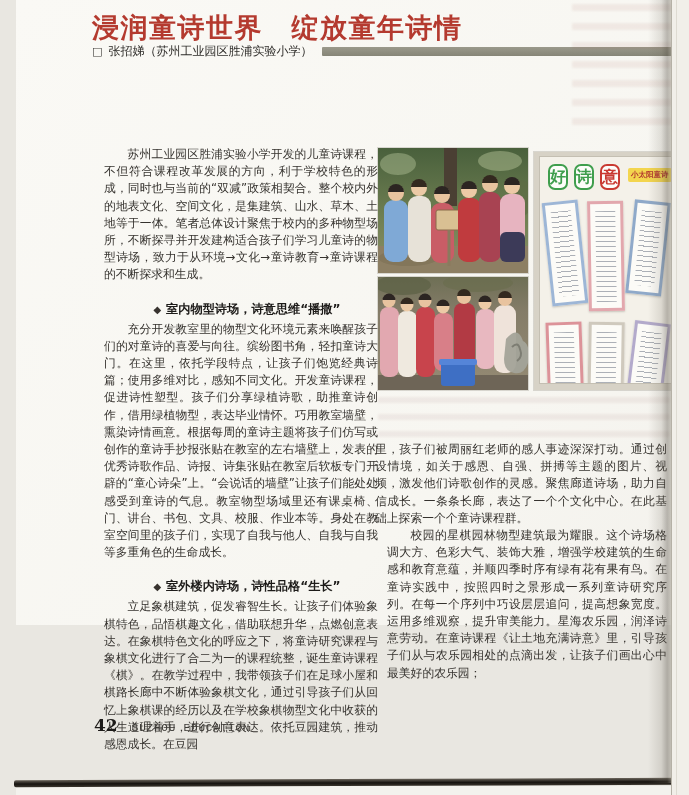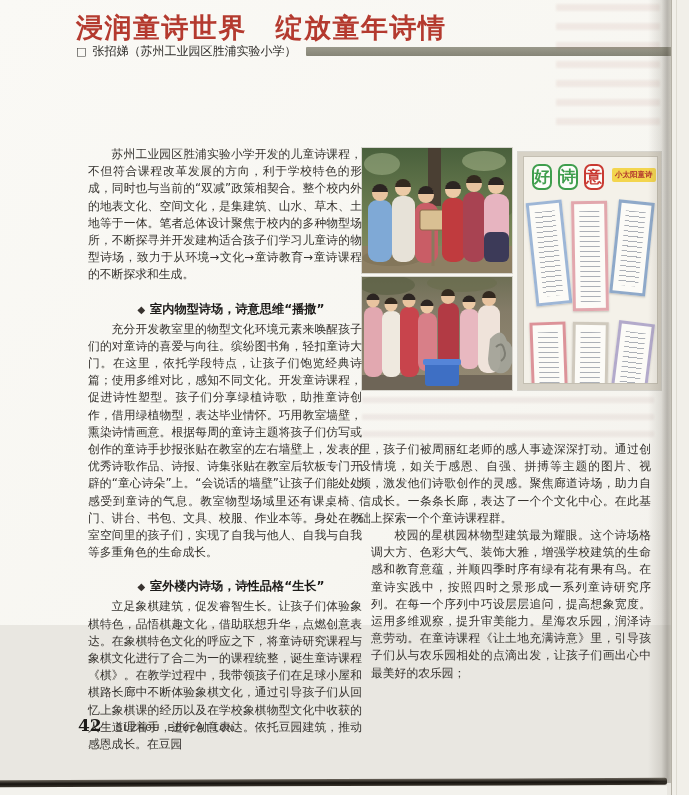--- a/index.html
+++ b/index.html
@@ -3,21 +3,21 @@
 <meta charset="utf-8">
 <style>
   html,body{margin:0;padding:0;}
   body{
     width:689px;height:795px;overflow:hidden;
     background:#e9e7e1;
     font-family:"DejaVu Sans",sans-serif;
   }
   .scan{position:relative;width:689px;height:795px;overflow:hidden;}
   .paper{
-    position:absolute;left:0;top:0;width:672px;height:625px;
+    position:absolute;left:16px;top:0;width:672px;height:625px;
     background:linear-gradient(135deg,#faf9f5 0%,#f7f6f1 70%,#f3f1ec 100%);
   }
   
   .title{
     position:absolute;left:76px;top:10px;margin:0;
     font-size:27px;font-weight:900;letter-spacing:1.5px;
     color:#b43a2f;white-space:nowrap;
   }
   .byline{
     position:absolute;left:76px;top:44px;width:600px;height:15px;

